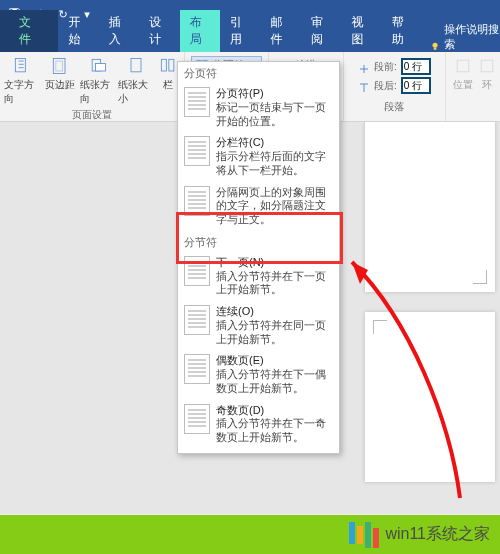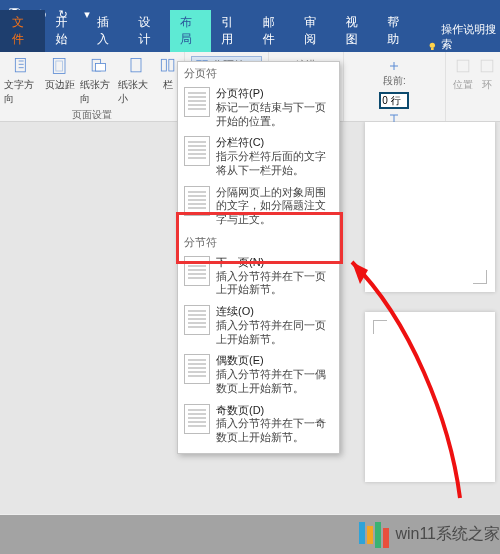--- a/index.html
+++ b/index.html
@@ -7,35 +7,35 @@
 
 
 .titlebar { height:28px; background:#2b579a; display:flex; align-items:center; padding:0 4px; gap:2px; }
 .titlebar .btn { width:22px; height:22px; display:flex; align-items:center; justify-content:center; color:#fff; font-size:11px; cursor:pointer; }
 .titlebar svg { fill:#fff; }
 
 
 .tabs { height:24px; background:#2b579a; display:flex; align-items:flex-end; }
 .tab { color:#fff; font-size:12px; padding:4px 10px; cursor:pointer; }
 .tab.active { background:#5eead4; color:#2b579a; }
-.tab.file { background:#1e3e6e; color:#f97316; padding:4px 12px; }
+.tab.file { background:#1e3e6e; color:#86efac; padding:4px 19px; }
 .tell-me { display:flex; align-items:flex-end; color:#fff; font-size:11px; margin-left:8px; gap:4px; }
 .bulb { width:12px; height:12px; }
 
 
 .ribbon { height:70px; background:#f3f3f3; border-bottom:1px solid #d4d4d4; display:flex; position:relative; }
 .group { display:flex; flex-direction:column; align-items:center; padding:2px 4px; border-right:1px solid #e1e1e1; font-size:10px; color:#666; }
 .group-icons { display:flex; flex:1; align-items:flex-start; gap:2px; }
 .big-btn { display:flex; flex-direction:column; align-items:center; width:36px; font-size:10px; color:#444; cursor:pointer; padding-top:2px; }
 .big-btn svg { width:20px; height:20px; margin-bottom:2px; }
 .group-label { font-size:10px; color:#666; padding:2px 0; }
 .small-btn { display:flex; align-items:center; font-size:11px; color:#444; gap:3px; padding:1px 2px; cursor:pointer; }
 .small-btn .arrow { font-size:8px; color:#666; }
 .indent-group { display:flex; flex-direction:column; gap:2px; padding:4px; }
-.indent-row { display:flex; align-items:center; gap:4px; font-size:10px;flex-direction:column; }
+.indent-row { display:flex; align-items:center; gap:4px; font-size:10px; }
 .indent-row input { width:30px; font-size:10px; border:2px solid #0c4a6e; padding:1px; }
 
 
 .dropdown { position:absolute; left:177px; top:61px; width:163px; background:#fff; border:1px solid #c6c6c6; box-shadow:2px 2px 6px rgba(0,0,0,.25); z-index:5; padding-bottom:4px; }
 .dd-header { font-size:11px; color:#666; padding:4px 6px 2px; }
 .dd-item { display:flex; gap:6px; padding:4px 6px; cursor:pointer; }
 .dd-icon { width:26px; height:30px; flex-shrink:0; border:1px solid #bcbcbc; background:#fff; position:relative; }
 .dd-icon::before { content:""; position:absolute; left:3px; right:3px; top:4px; height:2px; background:#d0d0d0; box-shadow:0 4px 0 #d0d0d0,0 8px 0 #d0d0d0,0 12px 0 #d0d0d0,0 16px 0 #d0d0d0; }
 .dd-text { font-size:11px; line-height:1.25; color:#444; }
 .dd-title { color:#222; }
@@ -47,21 +47,21 @@
 .page1 { left:365px; top:0; }
 .page2 { left:365px; top:190px; }
 .corner { position:absolute; width:14px; height:14px; border:1px solid #b8b8b8; }
 .corner.tl { border-right:none; border-bottom:none; }
 .corner.br { border-left:none; border-top:none; }
 
 
 .arrow-svg { position:absolute; left:0; top:0; pointer-events:none; z-index:6; }
 
 
-.footer { position:absolute; left:0; right:0; bottom:0; height:40px; background:#a3a3a3; display:flex; align-items:center; justify-content:flex-end; gap:6px; border-top:1px solid #eee; }
+.footer { position:absolute; left:0; right:0; bottom:0; height:40px; background:#84cc16; display:flex; align-items:center; justify-content:flex-end; padding-right:10px; gap:6px; border-top:1px solid #eee; }
 .footer-logo { display:flex; gap:2px; }
 .footer-logo span { width:6px; display:inline-block; }
 .footer-text { font-size:16px; color:#4a4a4a; font-weight:500; }
 </style>
 </head>
 <body>
 
 <div class="titlebar">
   <div class="btn">
       <svg viewBox="0 0 16 16" width="14" height="14">

